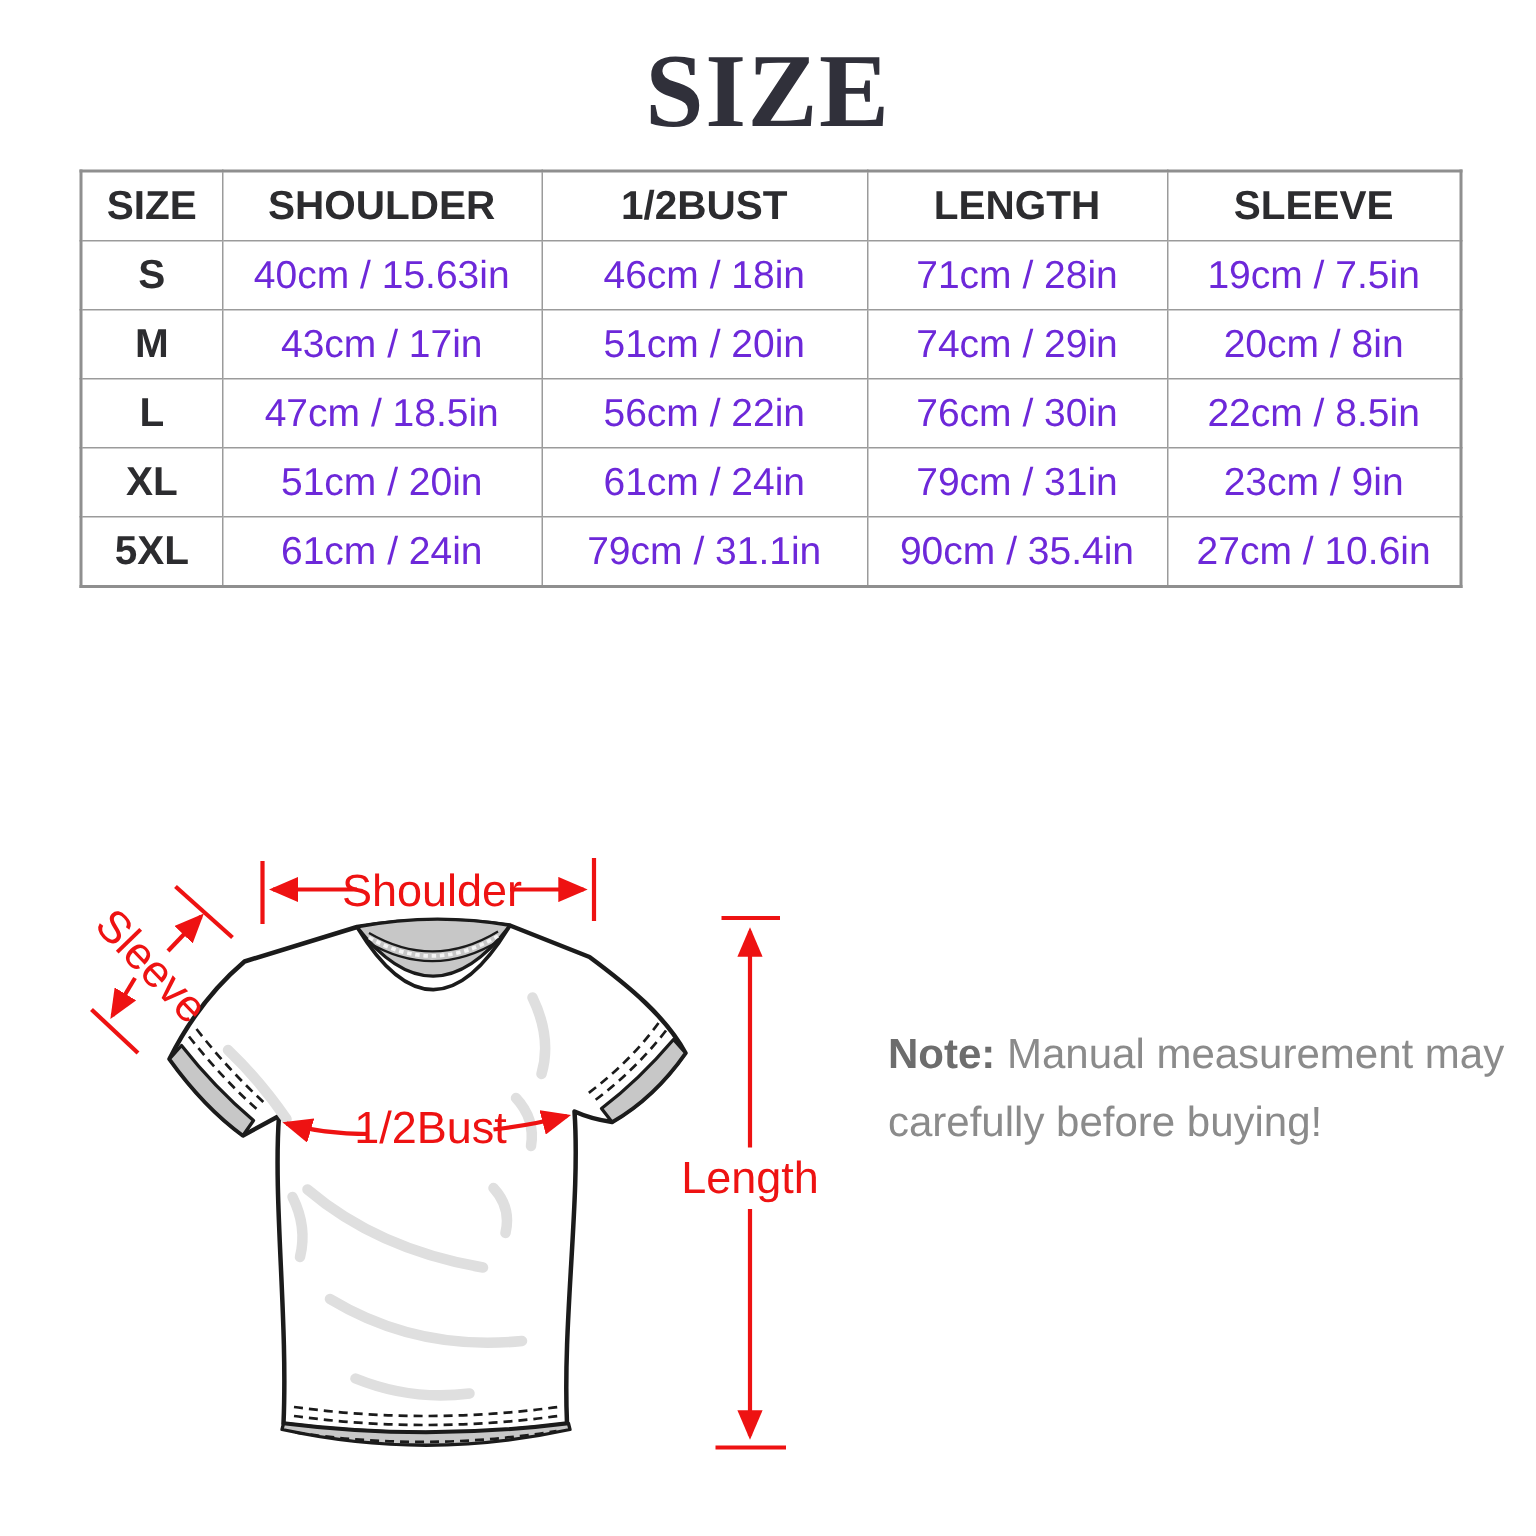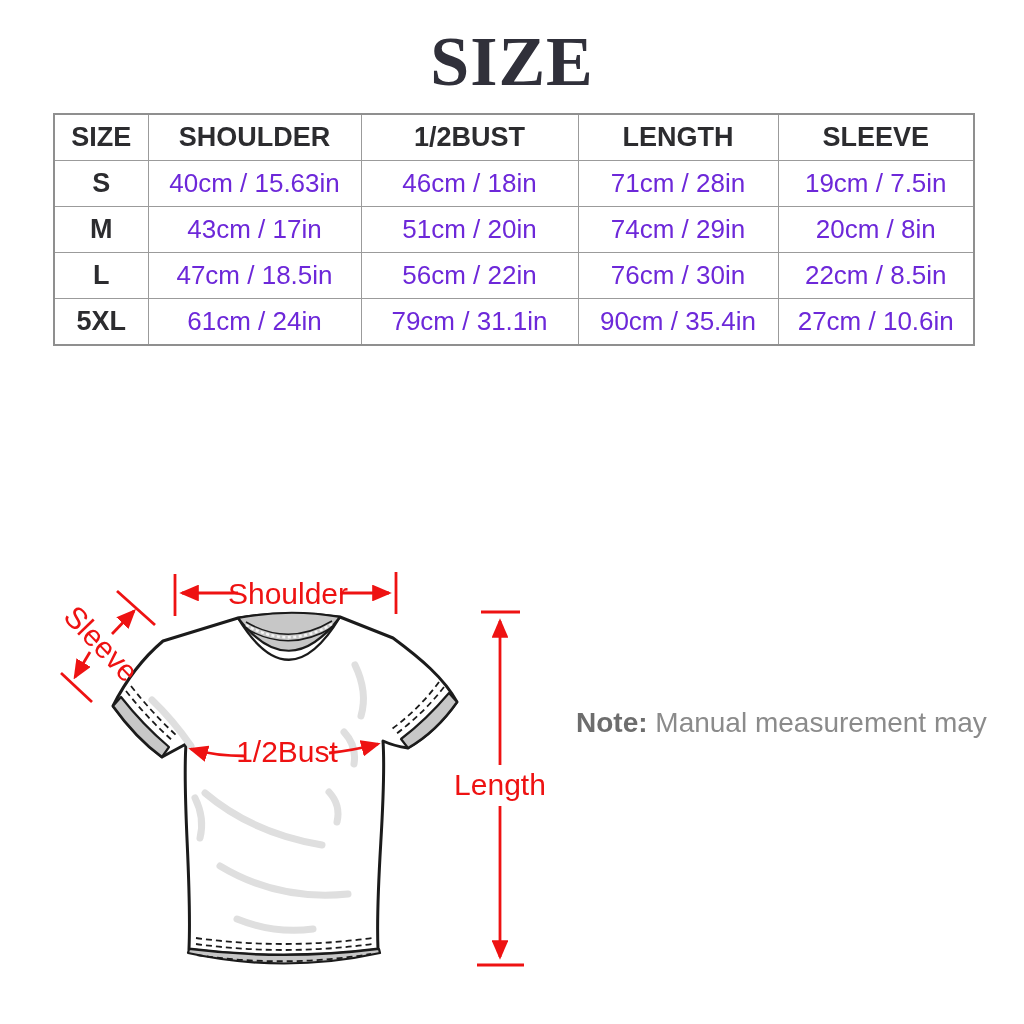--- a/index.html
+++ b/index.html
@@ -16,22 +16,22 @@
   .size-table th,.size-table td{border:1px solid #9b9b9b;text-align:center;
         vertical-align:middle;height:45px;padding:0;overflow:hidden;}
   .size-table th{font-size:27px;font-weight:700;color:#2c2c2f;}
   .size-table td{font-size:26px;font-weight:400;color:#6d28d9;}
   .size-table td.size-col{font-weight:700;color:#2c2c2f;font-size:27px;}
   col.c0{width:94px;} col.c1{width:213px;} col.c2{width:217px;}
   col.c3{width:200px;} col.c4{width:196px;}
 
   .diagram{position:absolute;left:0;top:540px;width:1024px;height:484px;}
 
-  .note{position:absolute;left:576px;top:680px;font-size:28px;line-height:45px;
-        color:#8b8b8b;margin-top:20px;}
+  .note{position:absolute;left:592px;top:680px;font-size:28px;line-height:45px;
+        color:#8b8b8b;}
   .note .nline{white-space:nowrap;}
   .note b{color:#6d6d6d;font-weight:700;}
 
   
   .outline{stroke:#1b1b1b;stroke-width:3;fill:#ffffff;stroke-linejoin:round;stroke-linecap:round;}
   .thin{stroke:#1b1b1b;stroke-width:2.4;fill:none;stroke-linecap:round;}
   .grayfill{fill:#c7c7c7;stroke:#1b1b1b;stroke-width:2.2;stroke-linejoin:round;}
   .stitch{stroke:#1b1b1b;stroke-width:1.8;fill:none;stroke-dasharray:6 4;stroke-linecap:butt;}
   .bandline{stroke:#1b1b1b;stroke-width:1.5;fill:none;}
   .bandwhite{stroke:#f4f4f4;stroke-width:2.5;fill:none;stroke-dasharray:3 2.5;}
@@ -78,20 +78,27 @@
           <td>51cm / 20in</td>
           <td>74cm / 29in</td>
           <td>20cm / 8in</td>
         </tr>
         <tr>
           <td class="size-col">L</td>
           <td>47cm / 18.5in</td>
           <td>56cm / 22in</td>
           <td>76cm / 30in</td>
           <td>22cm / 8.5in</td>
+        </tr>
+        <tr>
+          <td class="size-col">XL</td>
+          <td>51cm / 20in</td>
+          <td>61cm / 24in</td>
+          <td>79cm / 31in</td>
+          <td>23cm / 9in</td>
         </tr>
         <tr>
           <td class="size-col">5XL</td>
           <td>61cm / 24in</td>
           <td>79cm / 31.1in</td>
           <td>90cm / 35.4in</td>
           <td>27cm / 10.6in</td>
         </tr>
       </tbody>
   </table>
@@ -173,15 +180,16 @@
       <line class="red-line" x1="481" y1="612" x2="520" y2="612"></line>
       <line class="red-line" x1="500" y1="765" x2="500" y2="621" marker-end="url(#arrowhead)"></line>
       <text class="red-text" x="500" y="795" text-anchor="middle">Length</text>
       <line class="red-line" x1="500" y1="806" x2="500" y2="957" marker-end="url(#arrowhead)"></line>
       <line class="red-line" x1="477" y1="965" x2="524" y2="965"></line>
     </g>
   </svg>
 
   <div class="note">
     <div class="nline"><b>Note:</b> <span>Manual measurement may</span></div>
+    <div class="nline">carefully before buying!</div>
   </div>
 
 </div>
 
 </body></html>

